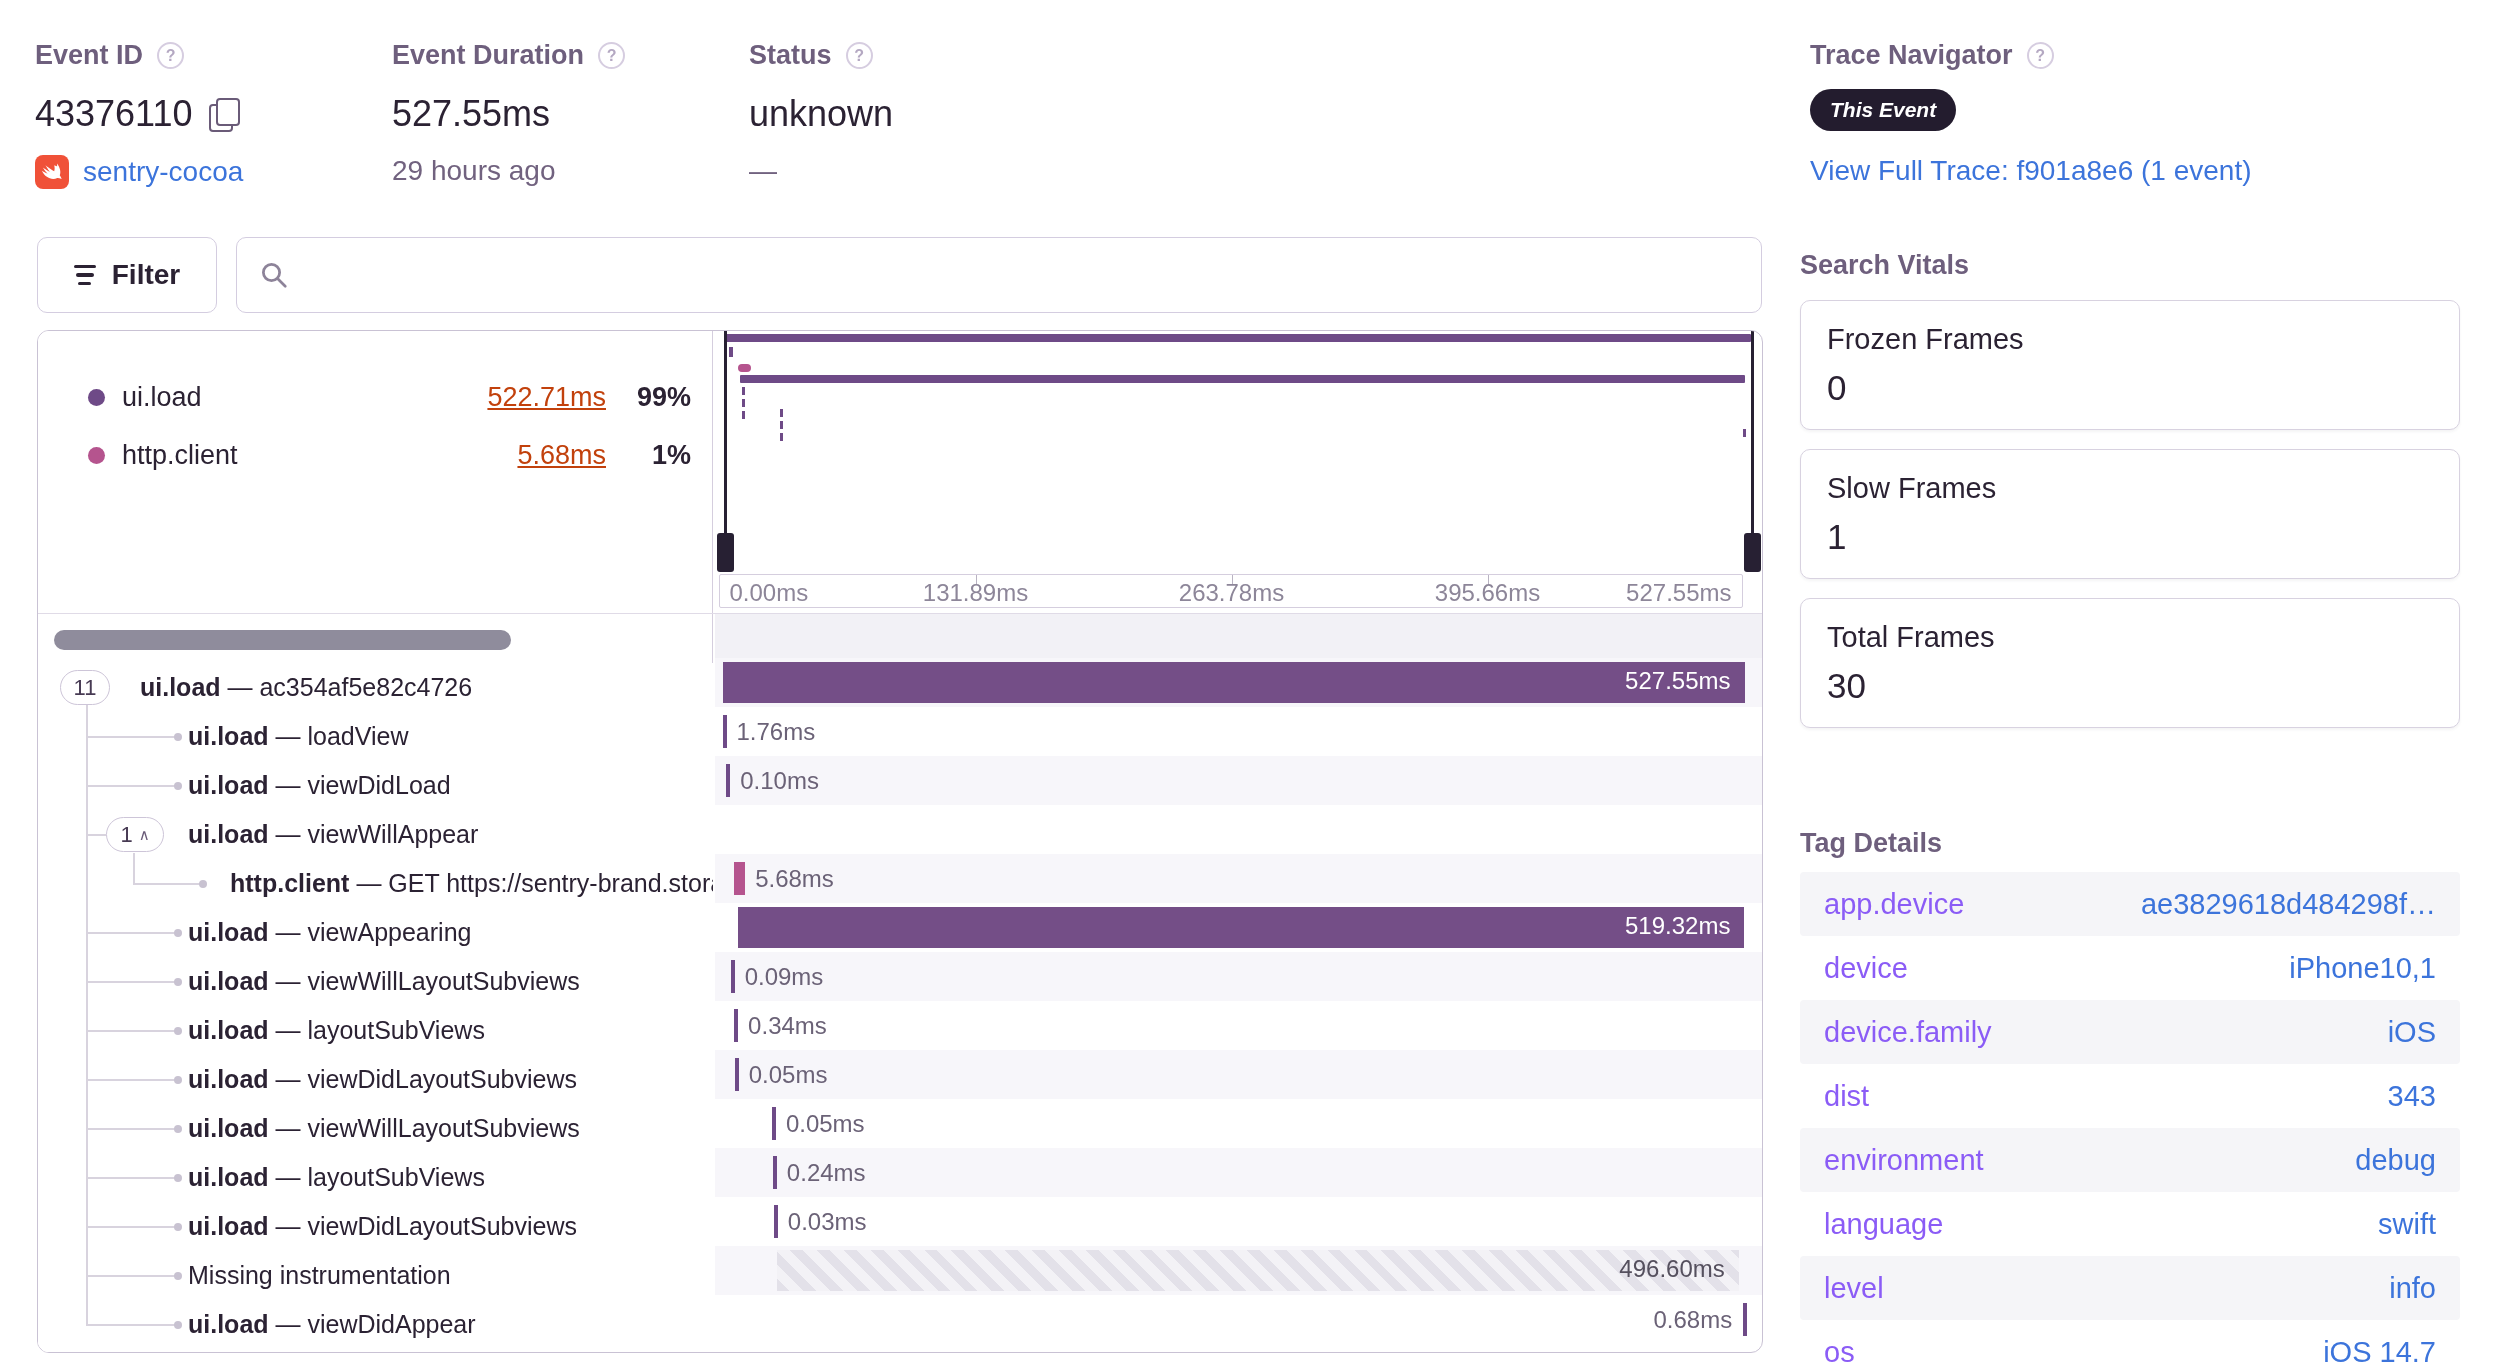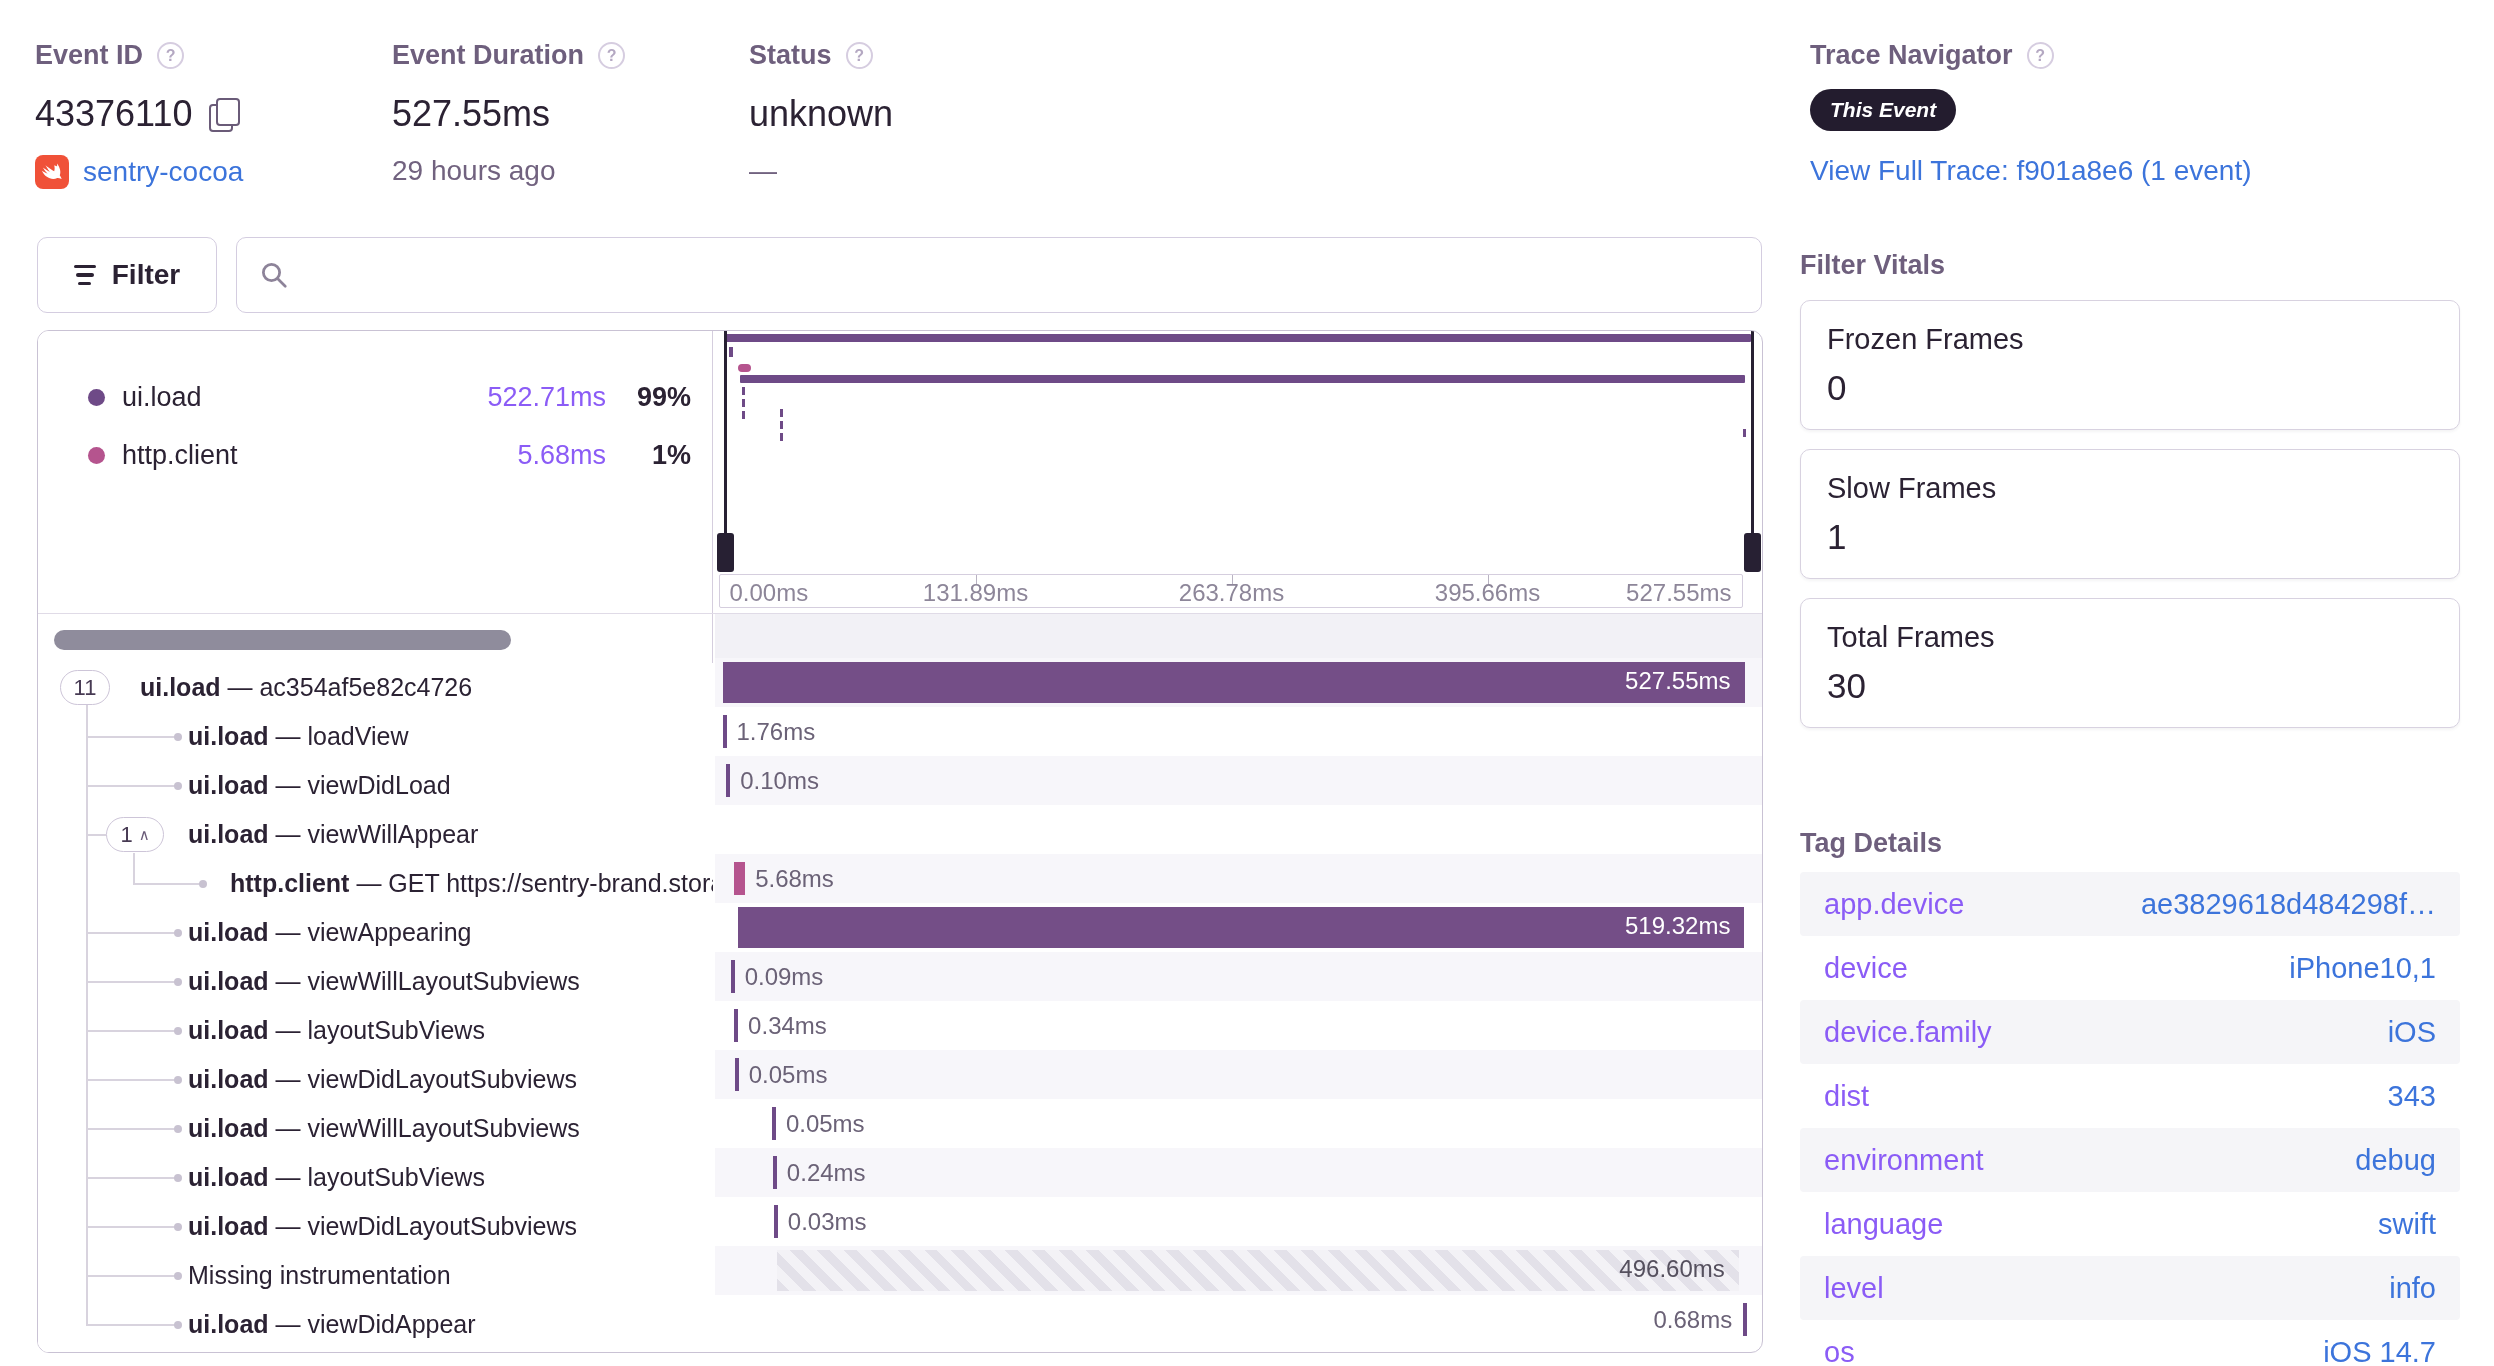--- a/index.html
+++ b/index.html
@@ -40,21 +40,21 @@
   .panel { position:absolute; left:37px; top:330px; width:1726px; height:1023px;
     border:1.5px solid #c9c2d4; border-radius:12px; background:#fff; overflow:hidden; }
   .left-col { position:absolute; left:0; top:0; width:675px; height:100%; border-right:1.5px solid #d5cede; background:#fff; }
   .right-col { position:absolute; left:676.5px; top:0; right:0; height:100%; }
   .panel-hline { position:absolute; left:0; right:0; top:282px; border-top:1.5px solid #e0dbe7; }
 
   
   .legend-row { position:absolute; left:0; width:675px; height:40px; }
   .legend-dot { position:absolute; left:50px; top:10px; width:17px; height:17px; border-radius:50%; }
   .legend-name { position:absolute; left:84px; top:3px; font-size:27px; color:#2b2233; }
-  .legend-ms { position:absolute; right:107px; top:3px; font-size:27px; color:#8b5cf6; }
+  .legend-ms { position:absolute; right:107px; top:3px; font-size:27px; color:#c2410c;text-decoration:underline; }
   .legend-pct { position:absolute; right:22px; top:3px; font-size:27px; font-weight:600; color:#2b2233; }
 
   
   .mm-vline { position:absolute; top:0; width:3px; height:240px; background:#272033; }
   .mm-handle { position:absolute; top:202px; width:17px; height:39px; background:#272033; border-radius:3px; cursor:ew-resize; }
   .mm-bar { position:absolute; height:8px; background:#6e4a87; border-radius:1px; }
   .mm-tick { position:absolute; width:4px; background:#6e4a87; }
   .mm-dash { position:absolute; width:3px; height:8px; background:#6e4a87; }
   .mm-pink { position:absolute; left:23px; top:33px; width:13px; height:8px; background:#b5548e; border-radius:4px; }
   .axis { position:absolute; left:4px; top:243px; width:1024px; height:34px; border:1.5px solid #d5cede;
@@ -345,21 +345,21 @@
         </div>
         <div class="bar-row" style="top: 637px;">
           <div class="stick" style="left: 1028.16px; width: 4px;"></div>
           <div class="dur-label" style="right: 29.8404px;">0.68ms</div>
         </div>
       </div>
   </div>
   <div class="panel-hline"></div>
 </div>
 
-<div class="side-title" style="top:250px;">Filter Vitals</div>
+<div class="side-title" style="top:250px;">Search Vitals</div>
 <div id="vitals">
     <div class="vital-card" style="top: 300px;">
       <div class="vital-label">Frozen Frames</div>
     <div class="vital-value">0</div>
     </div>
     <div class="vital-card" style="top: 449px;">
       <div class="vital-label">Slow Frames</div>
     <div class="vital-value">1</div>
     </div>
     <div class="vital-card" style="top: 598px;">

